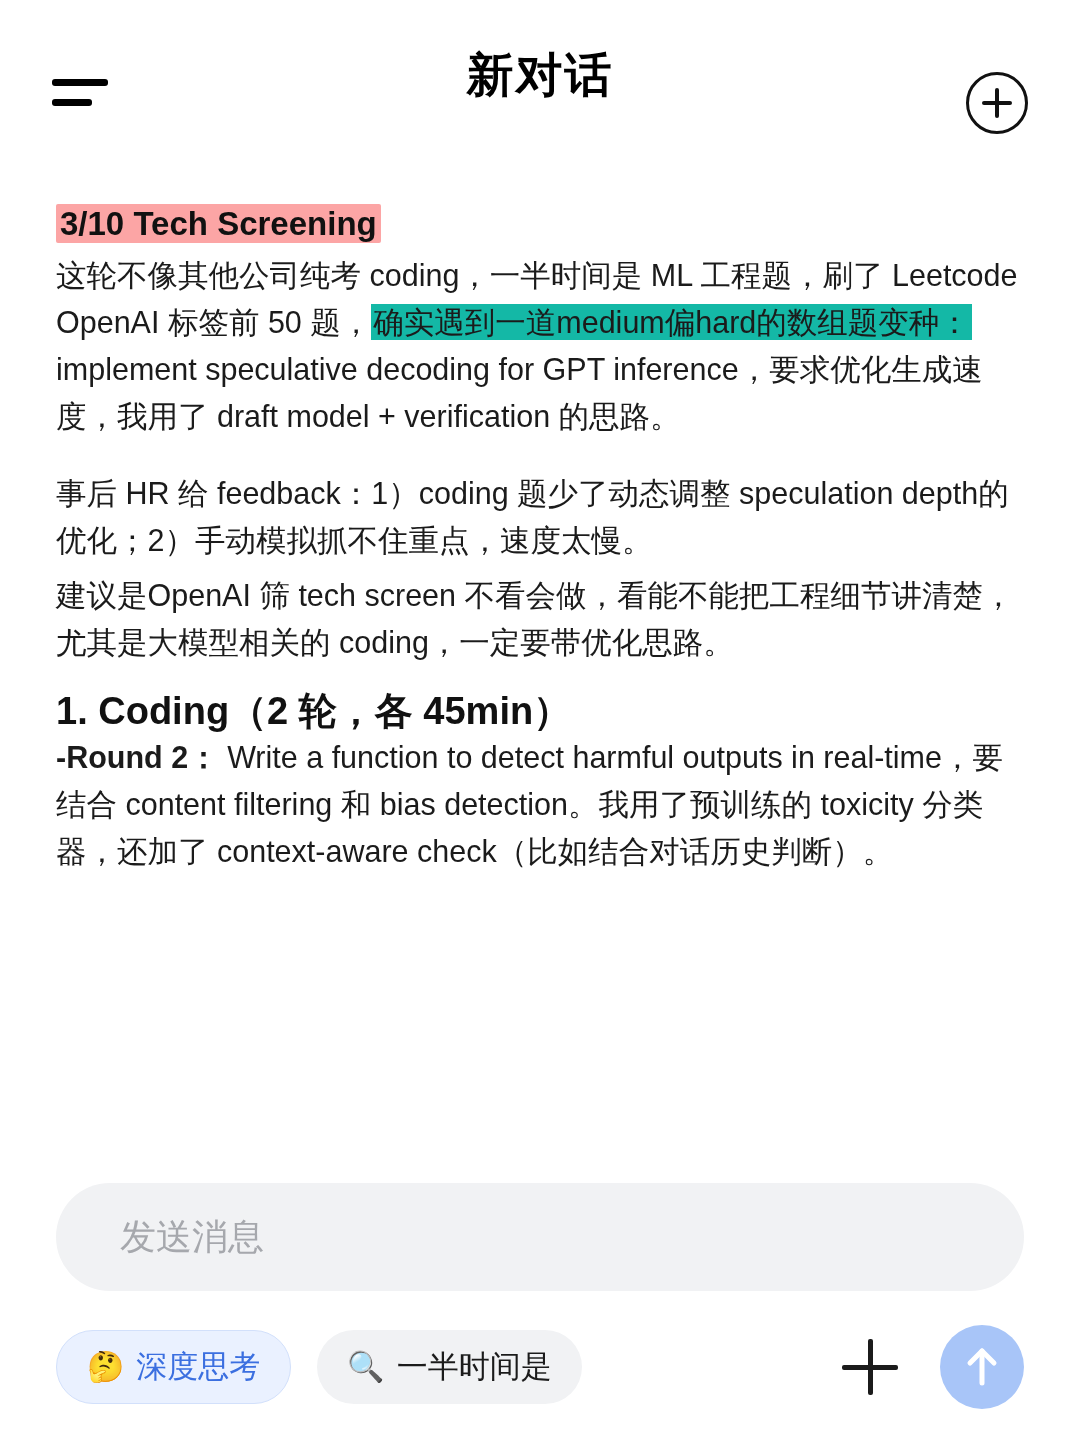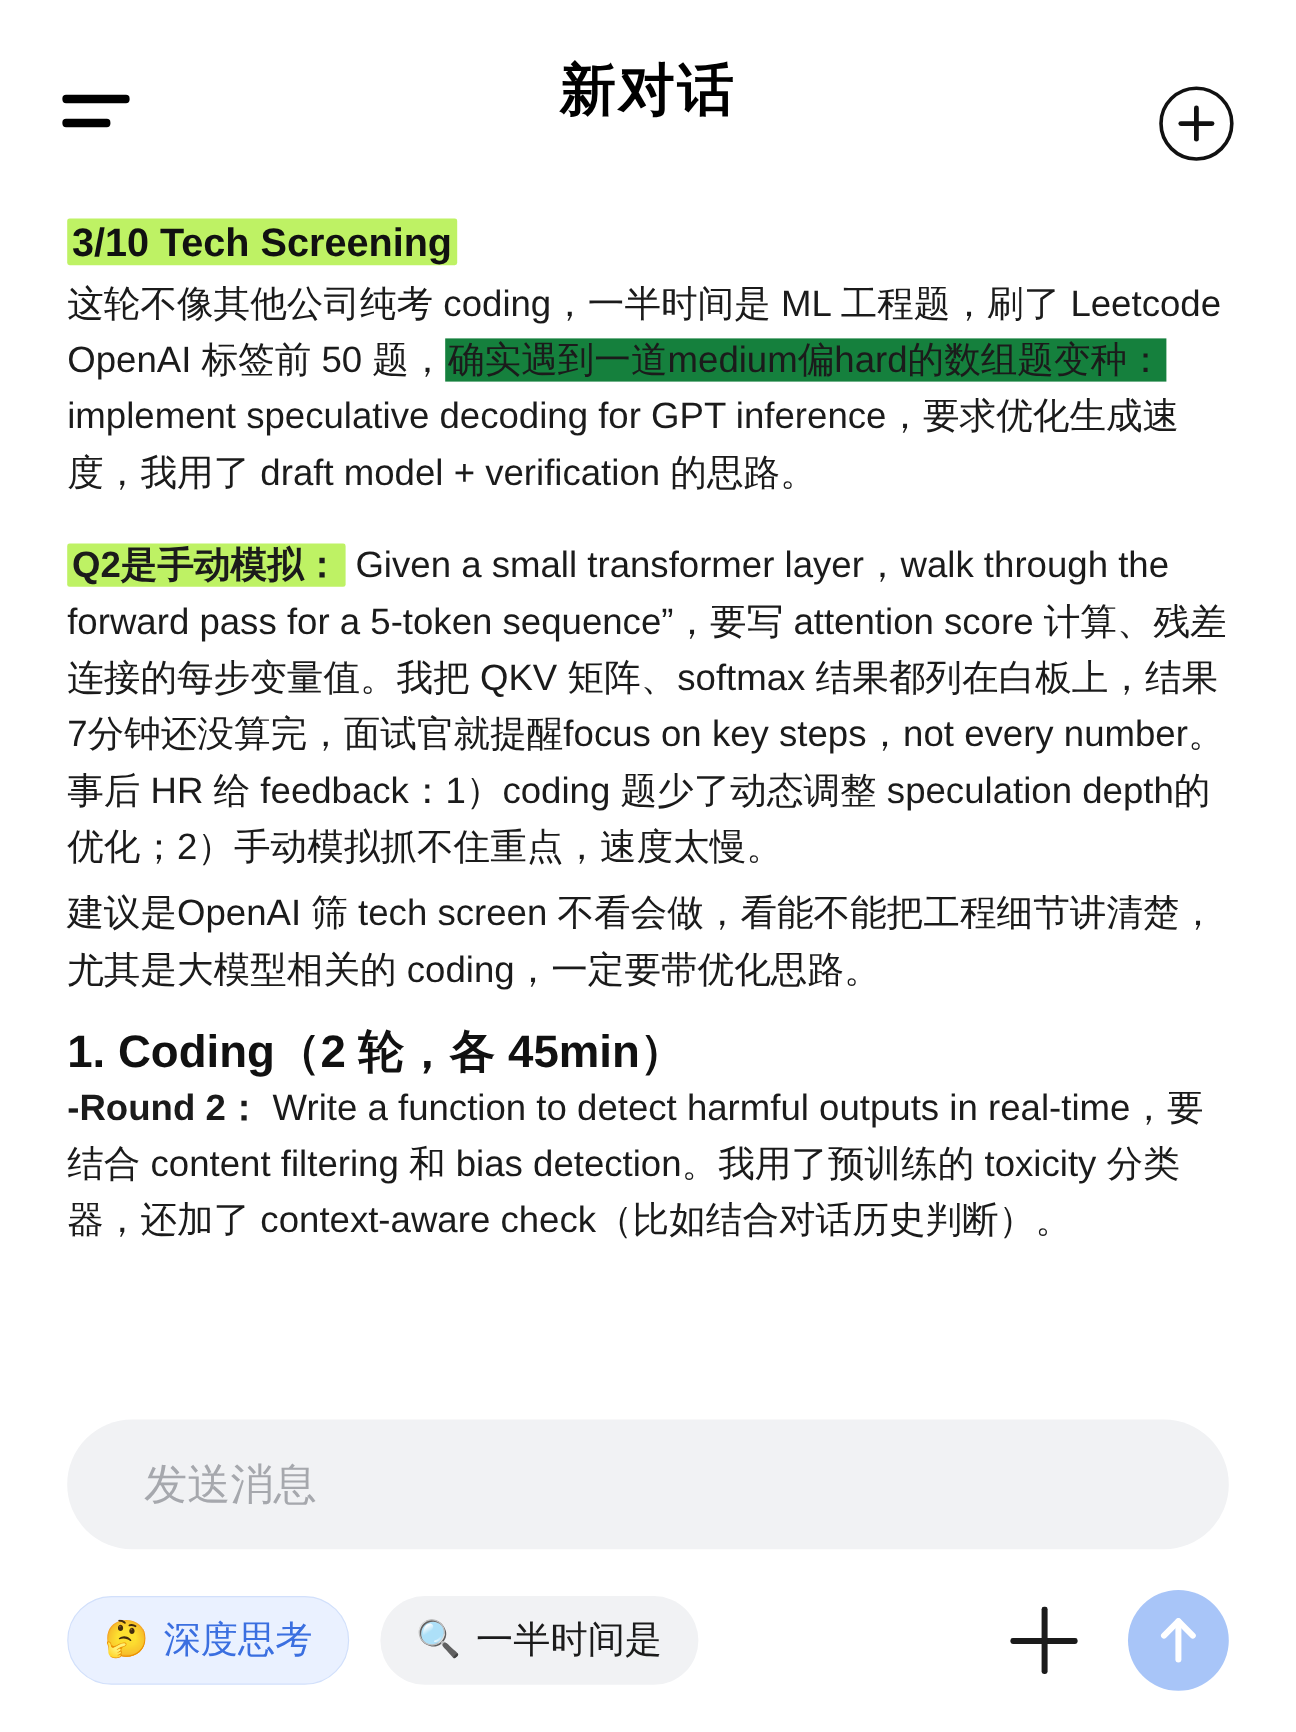--- a/index.html
+++ b/index.html
@@ -10,20 +10,21 @@
     font-family: "Liberation Sans", sans-serif;
     color: #111111;
     overflow: hidden;
   }
   .app {
     position: relative;
     width: 1080px;
     height: 1443px;
     display: flex;
     flex-direction: column;
+    gap: 22px;
   }
 
   
   .header {
     position: relative;
     height: 150px;
     flex: 0 0 150px;
     display: flex;
     align-items: center;
     justify-content: center;
@@ -91,28 +92,28 @@
   }
   .section-head {
     font-size: 33px;
     font-weight: bold;
     line-height: 48px;
     color: #111;
     margin: 0 0 4px 0;
     display: block;
   }
   .hl {
-    background: #bef264;
+    background: #fca5a5;
     padding: 1px 4px;
     border-radius: 2px;
     box-decoration-break: clone;
     -webkit-box-decoration-break: clone;
   }
   .hl-light {
-    background: #15803d;
+    background: #14b8a6;
     padding: 1px 2px;
     box-decoration-break: clone;
     -webkit-box-decoration-break: clone;
   }
   .b { font-weight: bold; }
   .gap-lg { height: 30px; }
   .gap-md { height: 22px; }
   .gap-sm { height: 8px; }
   .sub-head {
     font-size: 38px;
@@ -215,23 +216,20 @@
     <div>
       <div class="section-head">
         <span class="hl">3/10 Tech Screening</span>
       </div>
       <div class="para">
         <span>这轮不像其他公司纯考 coding，一半时间是 ML 工程题，刷了 Leetcode OpenAI 标签前 50 题，</span><span class="hl-light">确实遇到一道medium偏hard的数组题变种：</span><span>implement speculative decoding for GPT inference，要求优化生成速度，我用了 draft model + verification 的思路。</span>
       </div>
 
       <div class="gap-lg"></div>
 
-      <div class="para">
-        <span class="hl b">Q2是手动模拟：</span><span> Given a small transformer layer，walk through the forward pass for a 5-token sequence”，要写 attention score 计算、残差连接的每步变量值。我把 QKV 矩阵、softmax 结果都列在白板上，结果7分钟还没算完，面试官就提醒focus on key steps，not every number。</span>
-      </div>
       <div class="para">事后 HR 给 feedback：1）coding 题少了动态调整 speculation depth的优化；2）手动模拟抓不住重点，速度太慢。</div>
       <div class="gap-sm"></div>
       <div class="para">建议是OpenAI 筛 tech screen 不看会做，看能不能把工程细节讲清楚，尤其是大模型相关的 coding，一定要带优化思路。</div>
     </div>
 
     <div class="gap-md"></div>
 
     <div>
       <div class="sub-head">1. Coding（2 轮，各 45min）</div>
       <div class="para">

